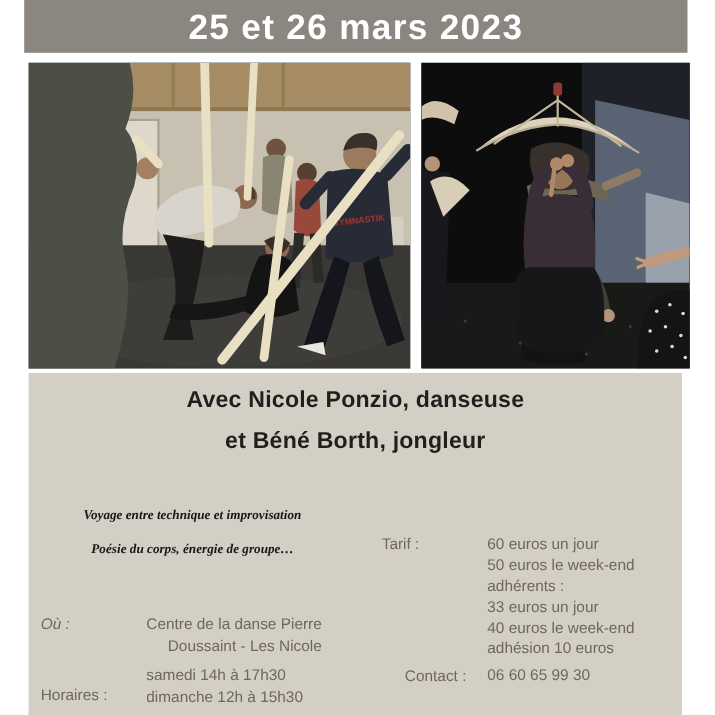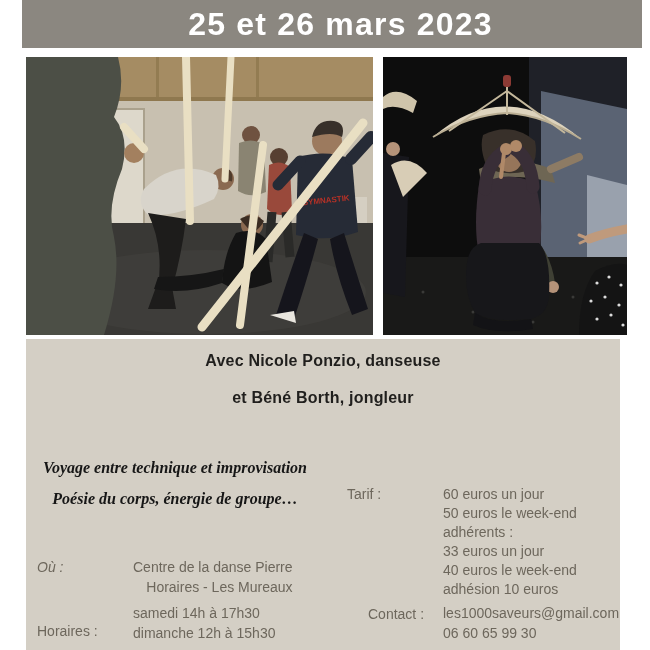--- a/index.html
+++ b/index.html
@@ -8,46 +8,46 @@
     background:#ffffff;
     font-family:"Liberation Sans", sans-serif;
   }
   .abs{position:absolute;}
 
   
   .banner{
     left:22px;top:0;width:603px;height:48px;
     background:#8b8780;color:#ffffff;
     display:flex;align-items:center;justify-content:center;
-    font-size:32px;font-weight:600;letter-spacing:1.2px;padding-left:17px;
+    font-size:32px;font-weight:600;letter-spacing:1.2px;
   }
 
   
   .photo{overflow:hidden;background:#222;}
   .photo-left{left:26px;top:57px;width:347px;height:278px;}
   .photo-right{left:383px;top:57px;width:244px;height:278px;}
   .photo svg{display:block;}
 
   
   .panel{
     left:26px;top:339px;width:594px;height:311px;
     background:#d4cfc5;color:#6d675c;
   }
   .intro{
     left:0;right:0;text-align:center;
-    font-size:16px;font-weight:bold;color:#201f1d;letter-spacing:0.2px;
+    font-size:21px;font-weight:bold;color:#201f1d;letter-spacing:0.2px;
   }
   .intro1{top:13px;}
   .intro2{top:50px;}
 
   .poem{
     left:9px;top:119px;width:280px;text-align:center;
     font-family:"Liberation Serif", serif;
     font-style:italic;font-weight:bold;
-    font-size:16px;line-height:20px;color:#161616;
+    font-size:12px;line-height:20px;color:#161616;
   }
   .poem-gap{height:11px;}
 
   .label,.values{font-size:14px;line-height:19px;color:#6d675c;}
   .values div{white-space:nowrap;}
   .tarif-label{left:321px;top:146px;}
   .tarif-values{left:417px;top:146px;}
   .ou-label{left:11px;top:219px;font-style:italic;}
   .ou-values{left:107px;top:218px;line-height:20px;text-align:right;}
   .horaires-label{left:11px;top:266px;margin-top:17px;}
@@ -201,27 +201,26 @@
     <div>50 euros le week-end</div>
     <div>adhérents :</div>
     <div>33 euros un jour</div>
     <div>40 euros le week-end</div>
     <div>adhésion 10 euros</div>
   </div>
 
   <div class="abs label ou-label">Où :</div>
   <div class="abs values ou-values">
     <div>Centre de la danse Pierre</div>
-    <div>Horaires  - Les Mureaux</div>
+    <div>Doussaint  - Les Nicole</div>
   </div>
 
   <div class="abs label horaires-label">Horaires :</div>
   <div class="abs values horaires-values">
     <div>samedi 14h à 17h30</div>
     <div>dimanche 12h à 15h30</div>
   </div>
 
   <div class="abs label contact-label">Contact :</div>
   <div class="abs values contact-values">
-    <div>les1000saveurs@gmail.com</div>
     <div>06 60 65 99 30</div>
   </div>
 </div>
 
 </body></html>

